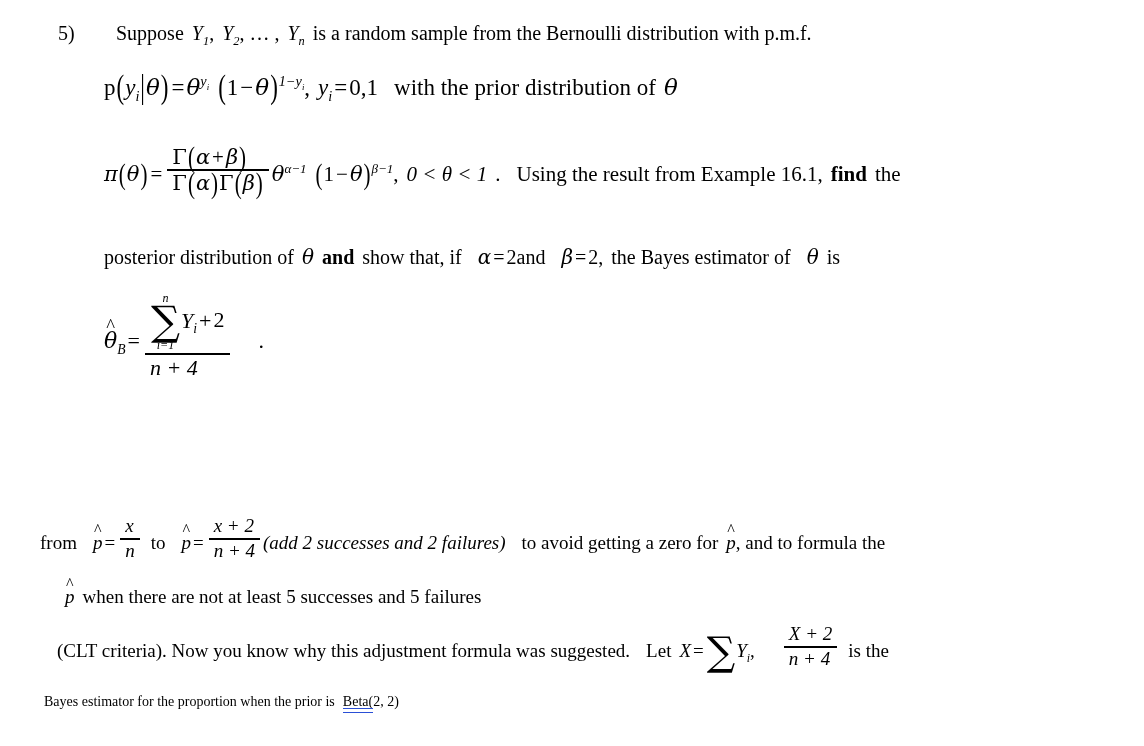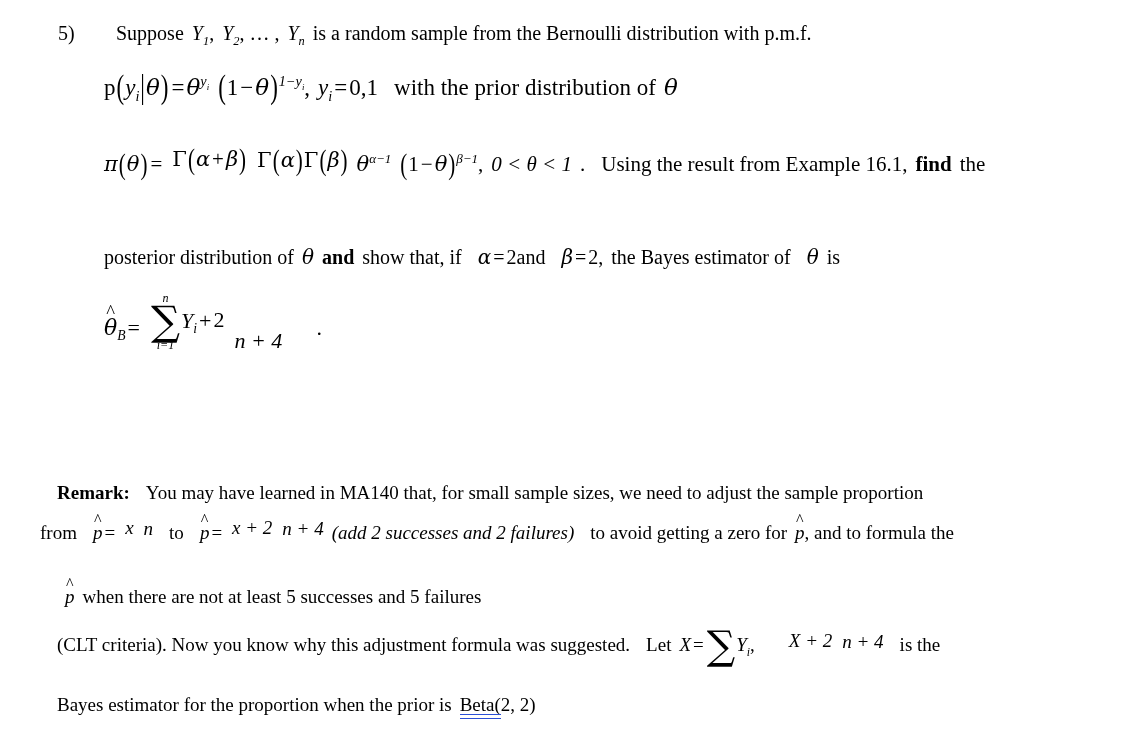--- a/index.html
+++ b/index.html
@@ -43,22 +43,22 @@
     display: inline-block;
     transform: scaleY(1.45);
     transform-origin: center;
     font-style: normal;
     padding: 0 1px;
   }
 
   
   .frac {
     display: inline-flex;
-    flex-direction: row;
-    align-items: flex-end;
+    flex-direction: column;
+    align-items: flex-start;
     vertical-align: middle;
     margin: 0 3px;
     position: relative;
     top: -0.30em;
   }
   .frac > .num {
     padding: 0 5px 1px 5px;
     line-height: 1.08;
     white-space: nowrap;
   }
@@ -141,21 +141,21 @@
   .l-from {
     left: 40px; top: 522px; font-size: 19px;
   }
   .l-normal {
     left: 57px; top: 586px; font-size: 19px;
   }
   .l-clt {
     left: 57px; top: 630px; font-size: 19px;
   }
   .l-bayes {
-    left: 57px; top: 694px; font-size: 19px; text-align: center;
+    left: 44px; top: 694px; font-size: 14px; text-align: center;
   }
 
   b, .bold { font-weight: bold; }
   i, .ital { font-style: italic; }
 
   .spellmark {
     position: relative;
     display: inline-block;
   }
   .spellmark::after {
@@ -205,23 +205,20 @@
         <span class="num"><span class="sumop">
             <span class="lim">n</span>
             <span class="sig">∑</span>
             <span class="lim">i=1</span>
           </span><span class="mi"><span>Y</span><sub class="idx">i</sub></span><span class="mo">+</span><span class="mn">2</span></span>
         <span class="bar"></span>
         <span class="den mi">n + 4</span>
       </span><span class="sp-xl"></span><span>.</span>
   </div>
 
-  <div class="line l-remark">
-    <b>Remark:</b><span class="sp-lg"></span><span>You may have learned in MA140 that, for small sample sizes, we need to adjust the sample proportion</span>
-  </div>
 
   <div class="line l-from">
     <span>from</span><span class="sp-lg"></span><span class="hatwrap"><span class="hatmark">^</span><span class="mi">p</span></span><span class="mo">=</span><span class="frac">
         <span class="num mi">x</span>
         <span class="bar"></span>
         <span class="den mi">n</span>
       </span><span class="sp"></span><span>to</span><span class="sp-lg"></span><span class="hatwrap"><span class="hatmark">^</span><span class="mi">p</span></span><span class="mo">=</span><span class="frac">
         <span class="num mi">x + 2</span>
         <span class="bar"></span>
         <span class="den mi">n + 4</span>

